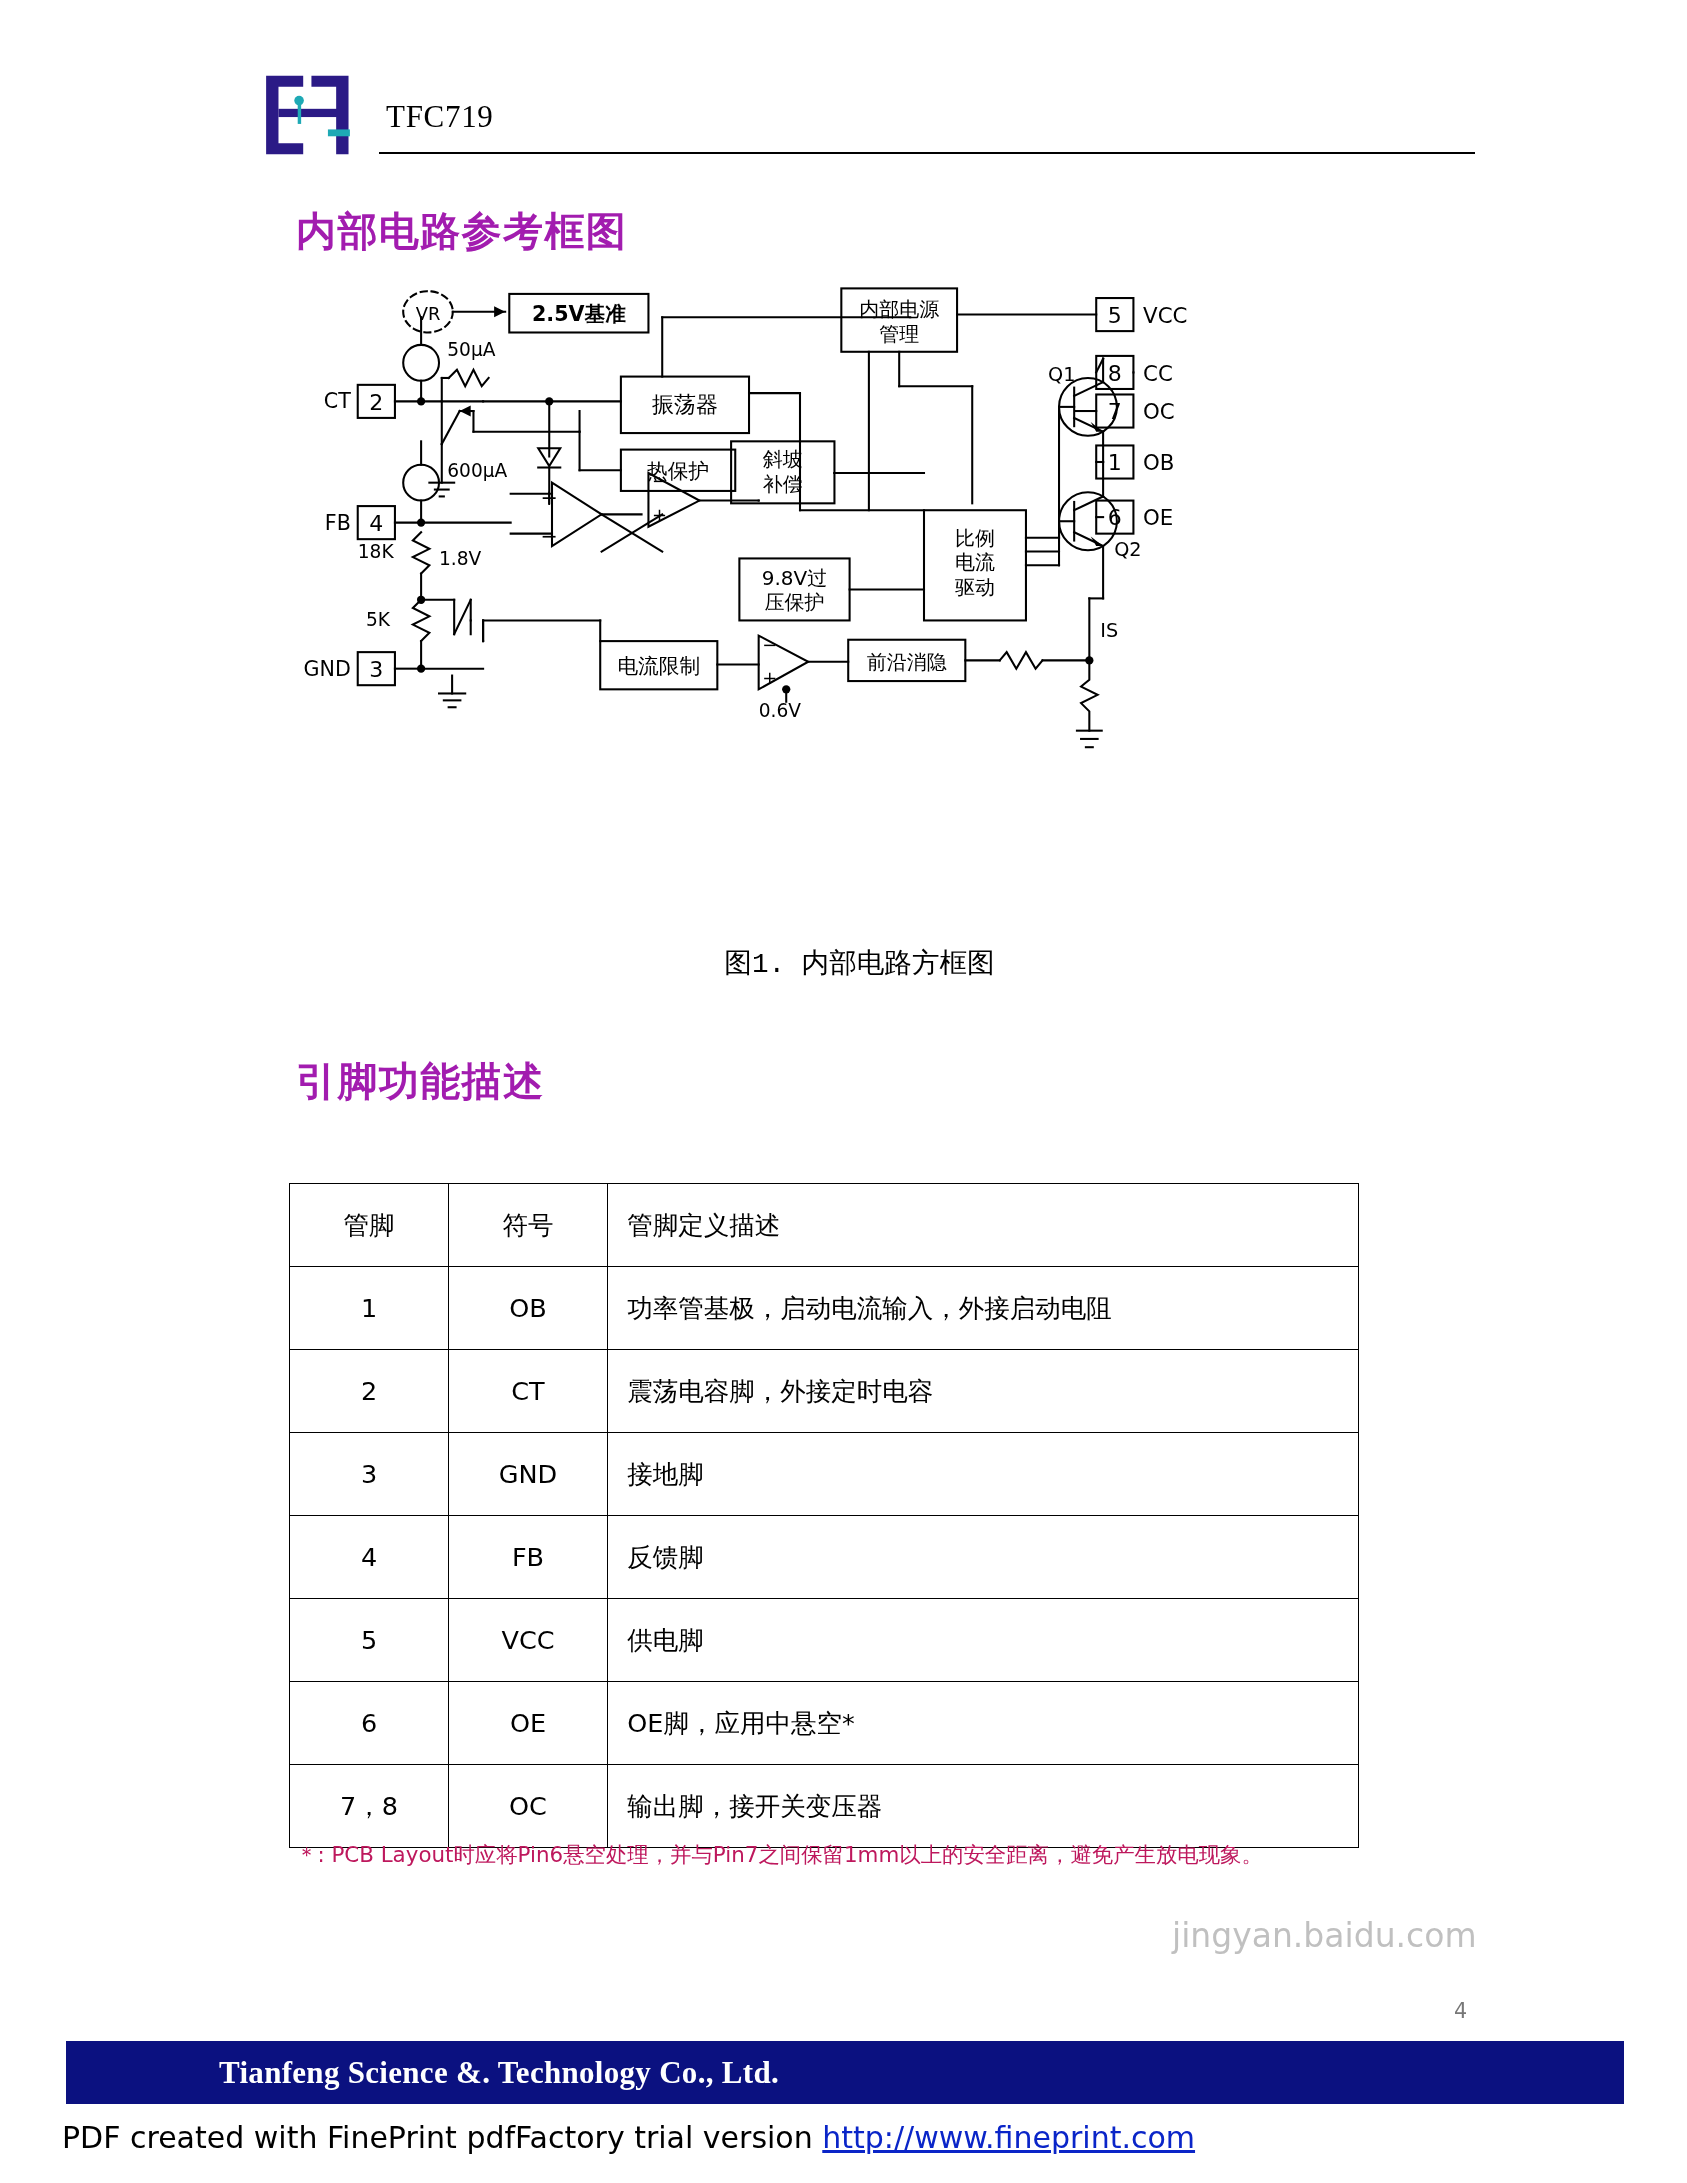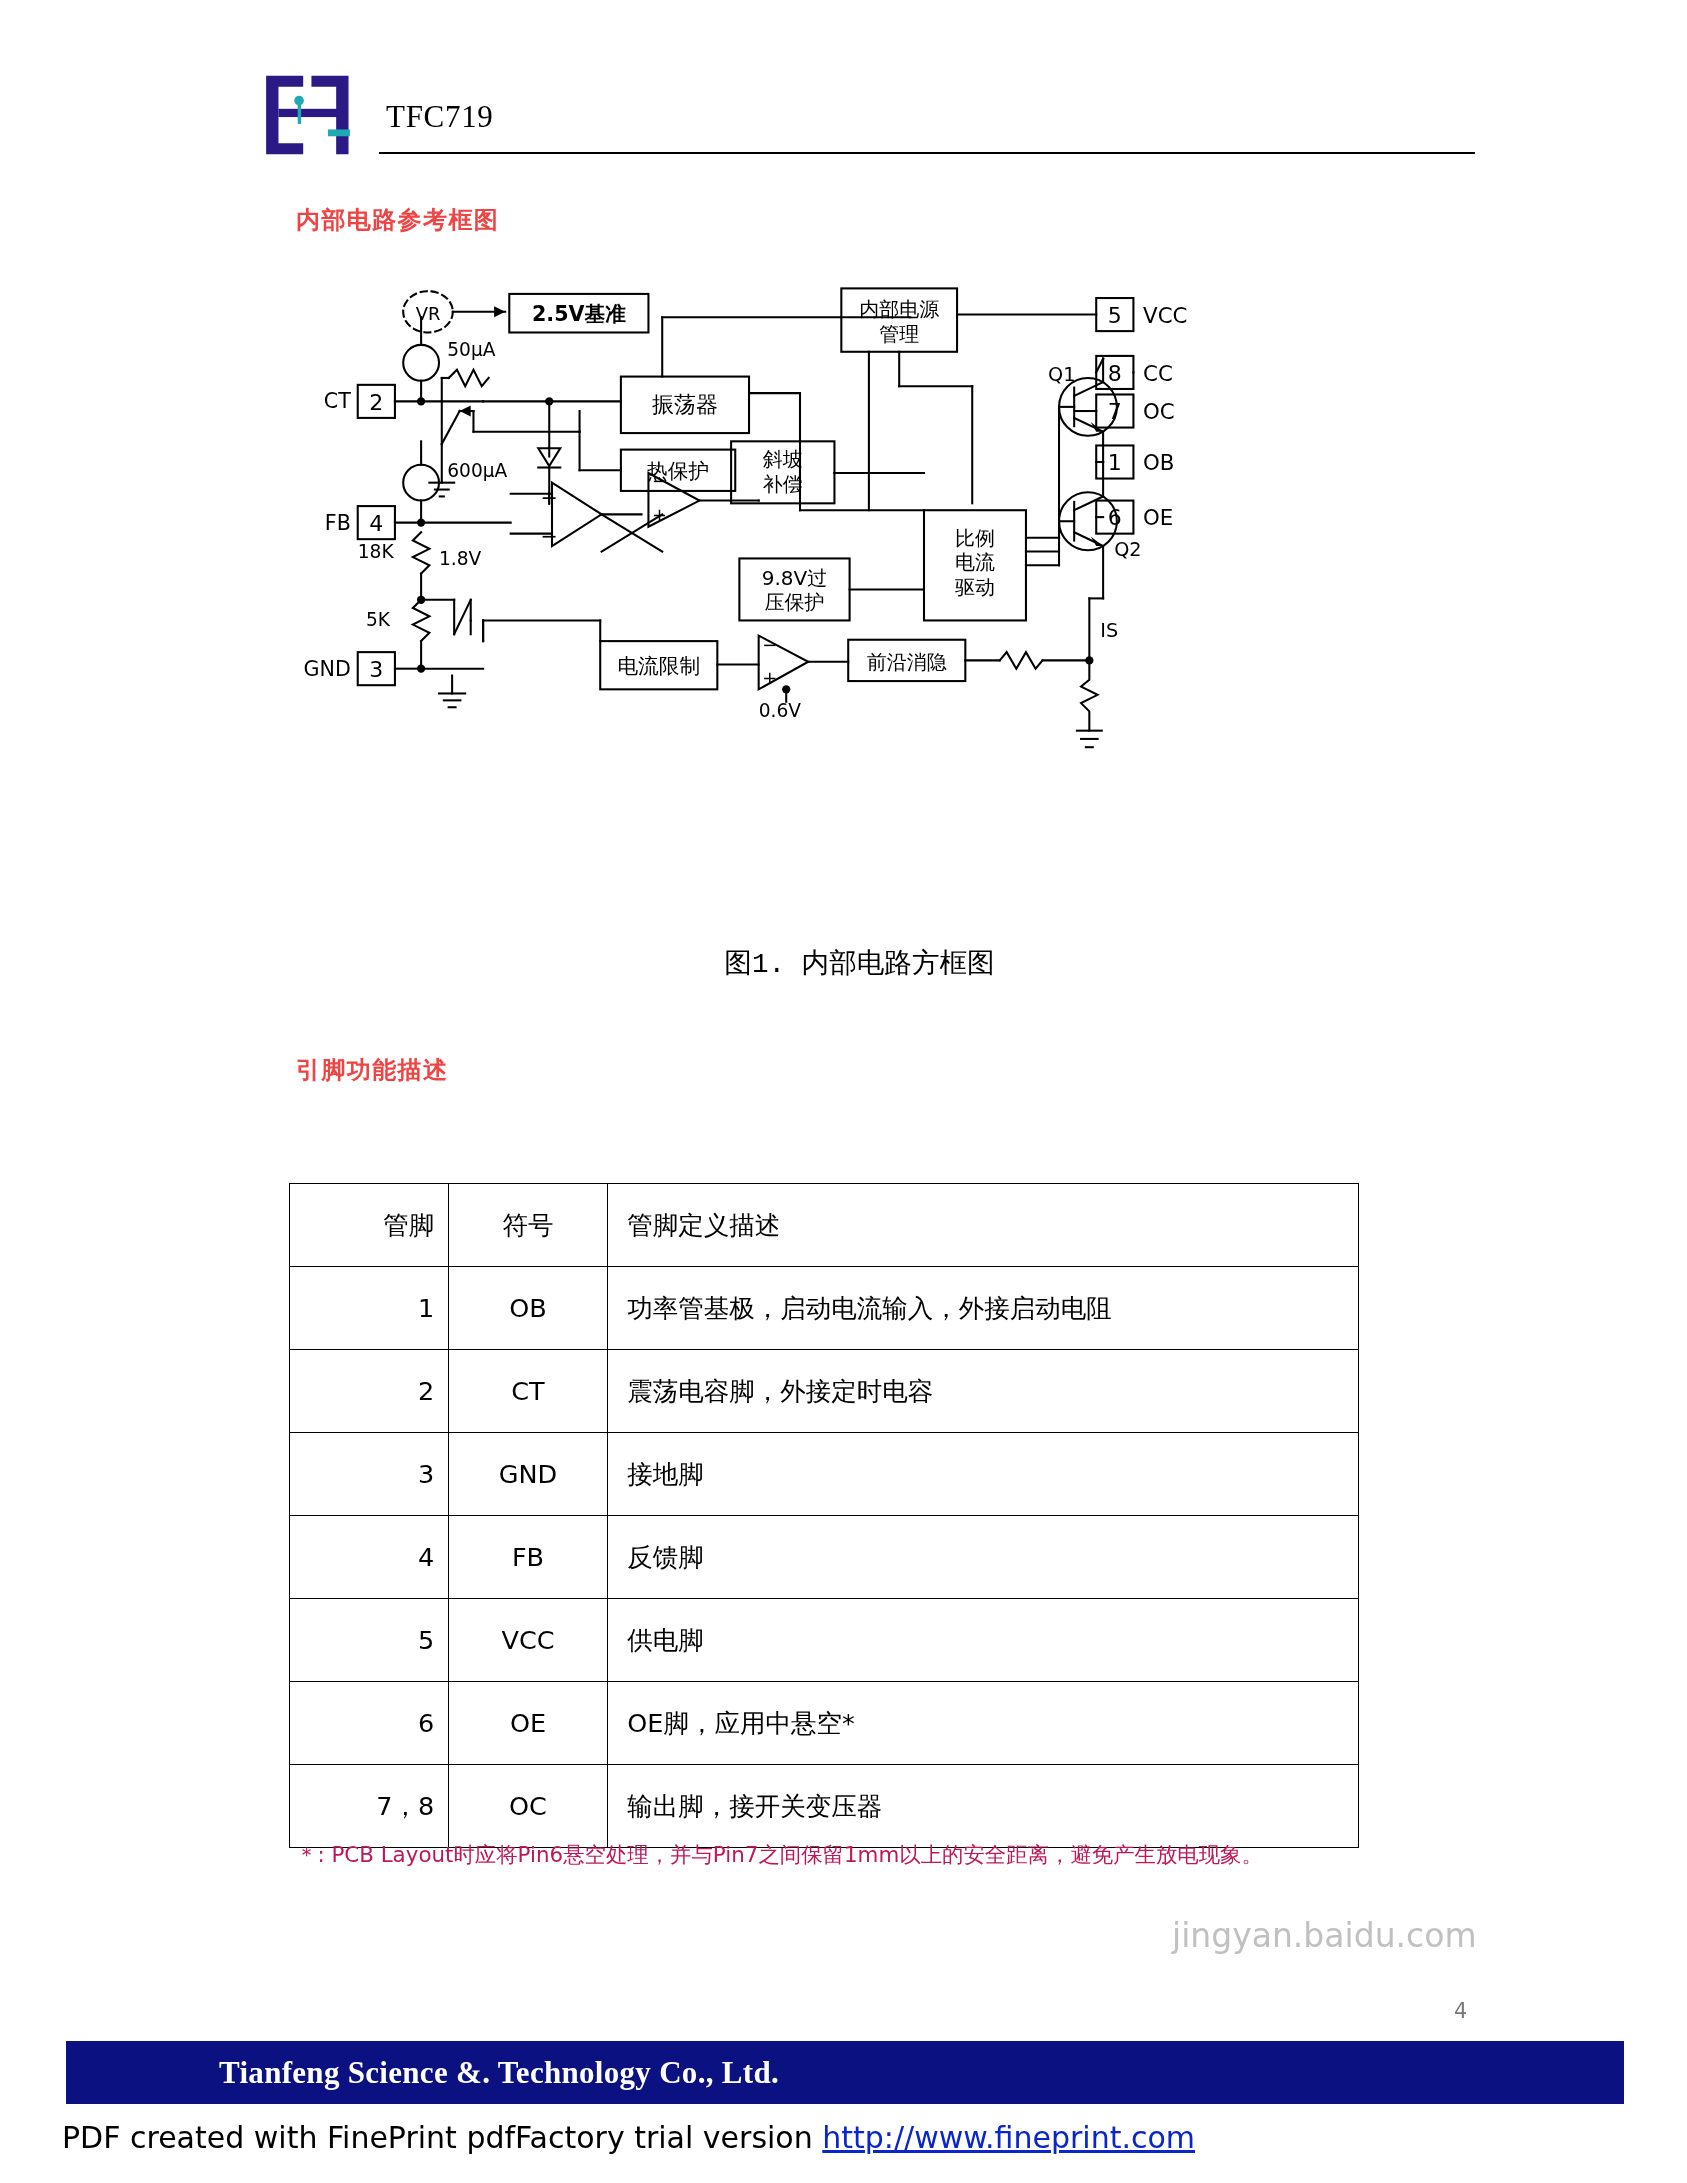--- a/index.html
+++ b/index.html
@@ -35,22 +35,22 @@
   #header-rule {
     position: absolute; left: 117px; top: 83px; width: 1096px; height: 2.1px;
     background: #000;
   }
 
   
   .section-title {
     position: absolute;
     font-family: Liberation Serif, serif;
     font-weight: bold;
-    font-size: 24px;
-    color: #ef4444;
+    font-size: 40px;
+    color: #a21caf;
     letter-spacing: 1.4px;
   }
   #sec1 { left: 296px; top: 204px; }
   #sec2 { left: 296px; top: 1054px; }
 
   
   #diagram {
     position: absolute;
     left: 276px; top: 276px; width: 1172px; height: 620px;
   }
@@ -70,21 +70,21 @@
     font-family: "DejaVu Sans", sans-serif;
   }
   #pin-table td, #pin-table th {
     border: 1.4px solid #000;
     font-size: 25.5px;
     color: #000;
     font-weight: normal;
     height: 83px;
     padding: 0 13.8px;
   }
-  #pin-table .c-pin { width: 159px; text-align: right; }
+  #pin-table .c-pin { width: 159px; text-align: center; }
   #pin-table .c-sym { width: 159px; text-align: center; }
   #pin-table .c-desc { text-align: left; padding-left: 19.3px; }
   #pin-table thead td { text-align: center; }
   #pin-table thead td.c-desc { text-align: left; }
 
   #table-note {
     position: absolute;
     left: 296px; top: 1840px;
     font-size: 21.4px;
     color: #be185d;

